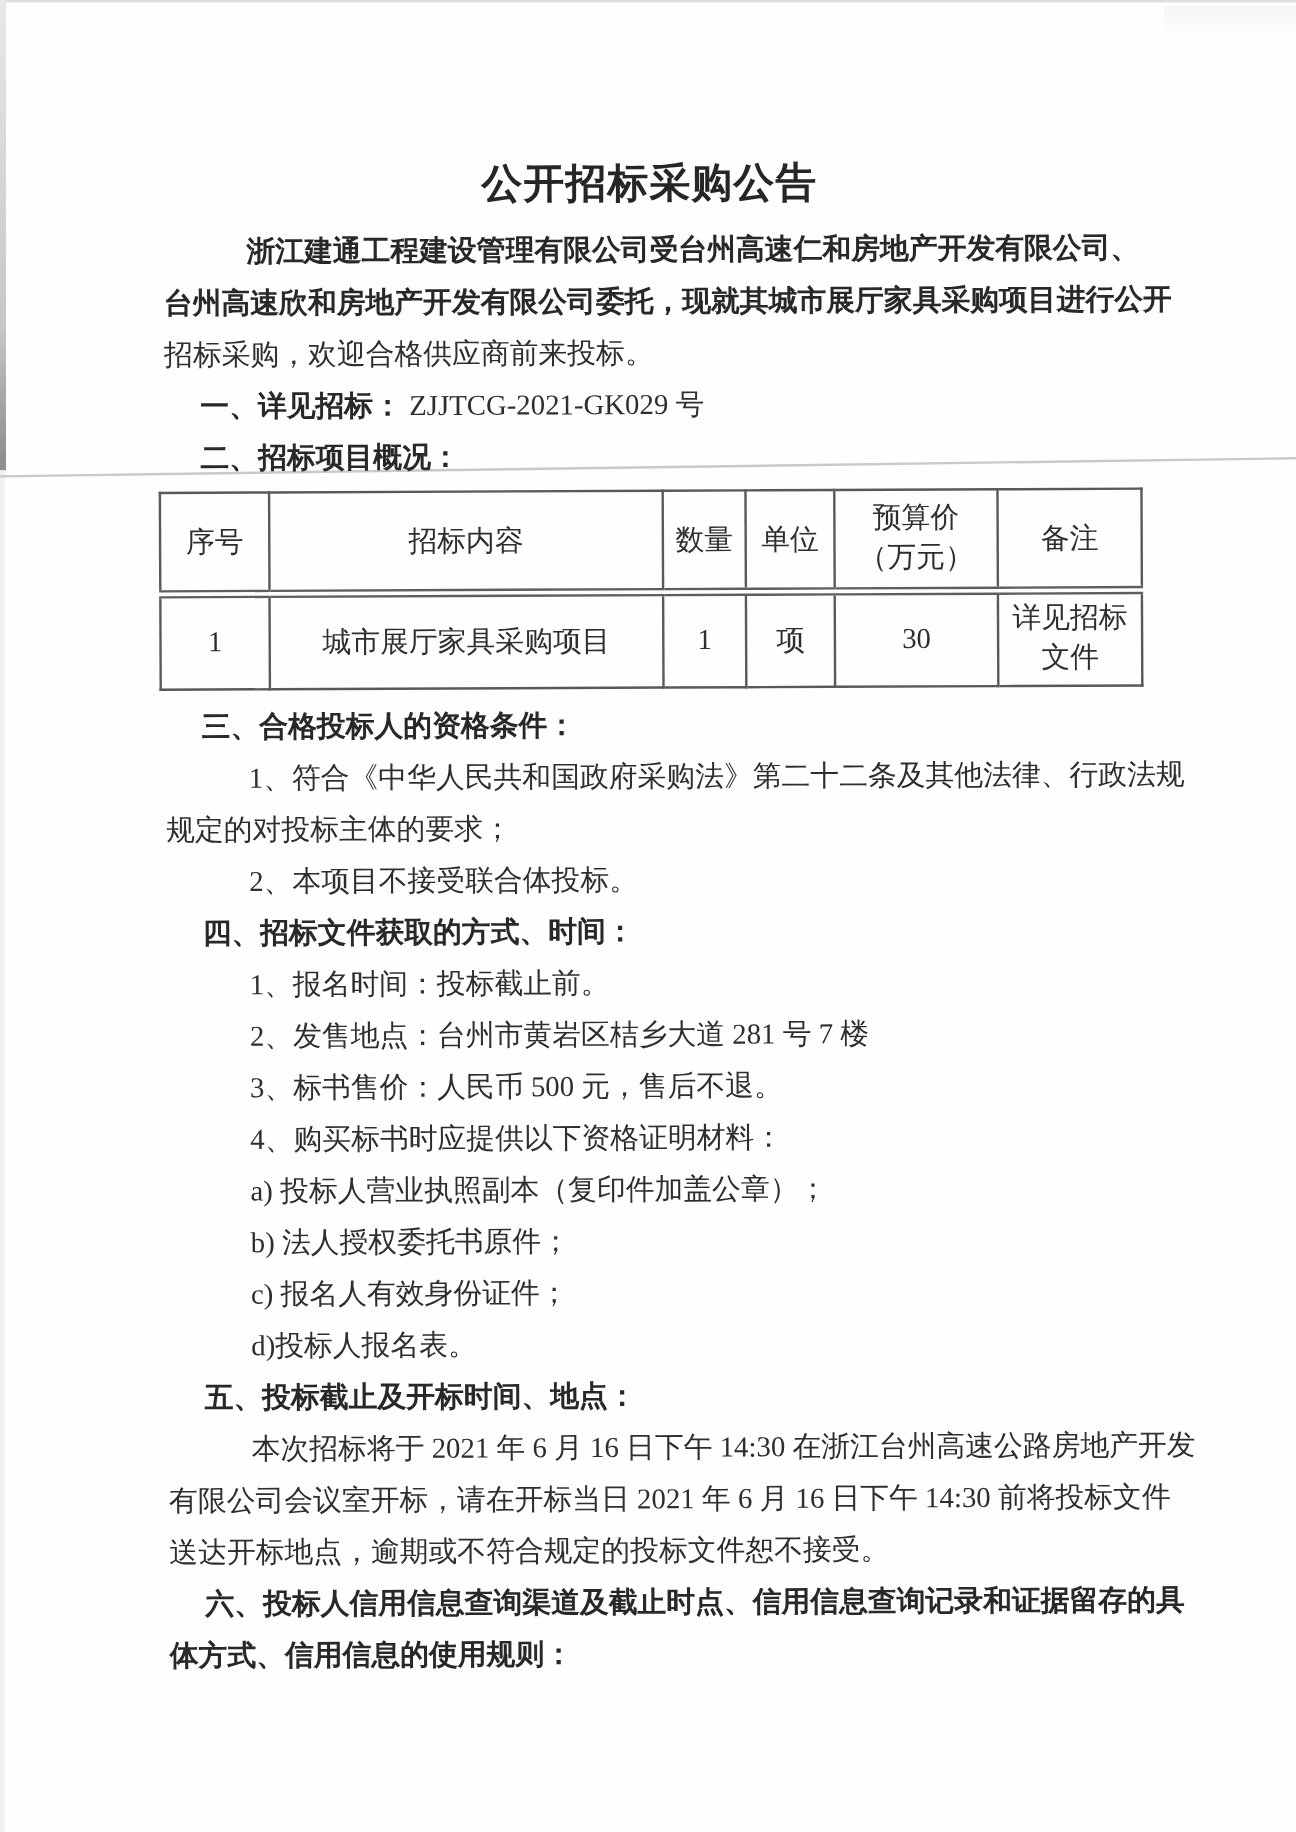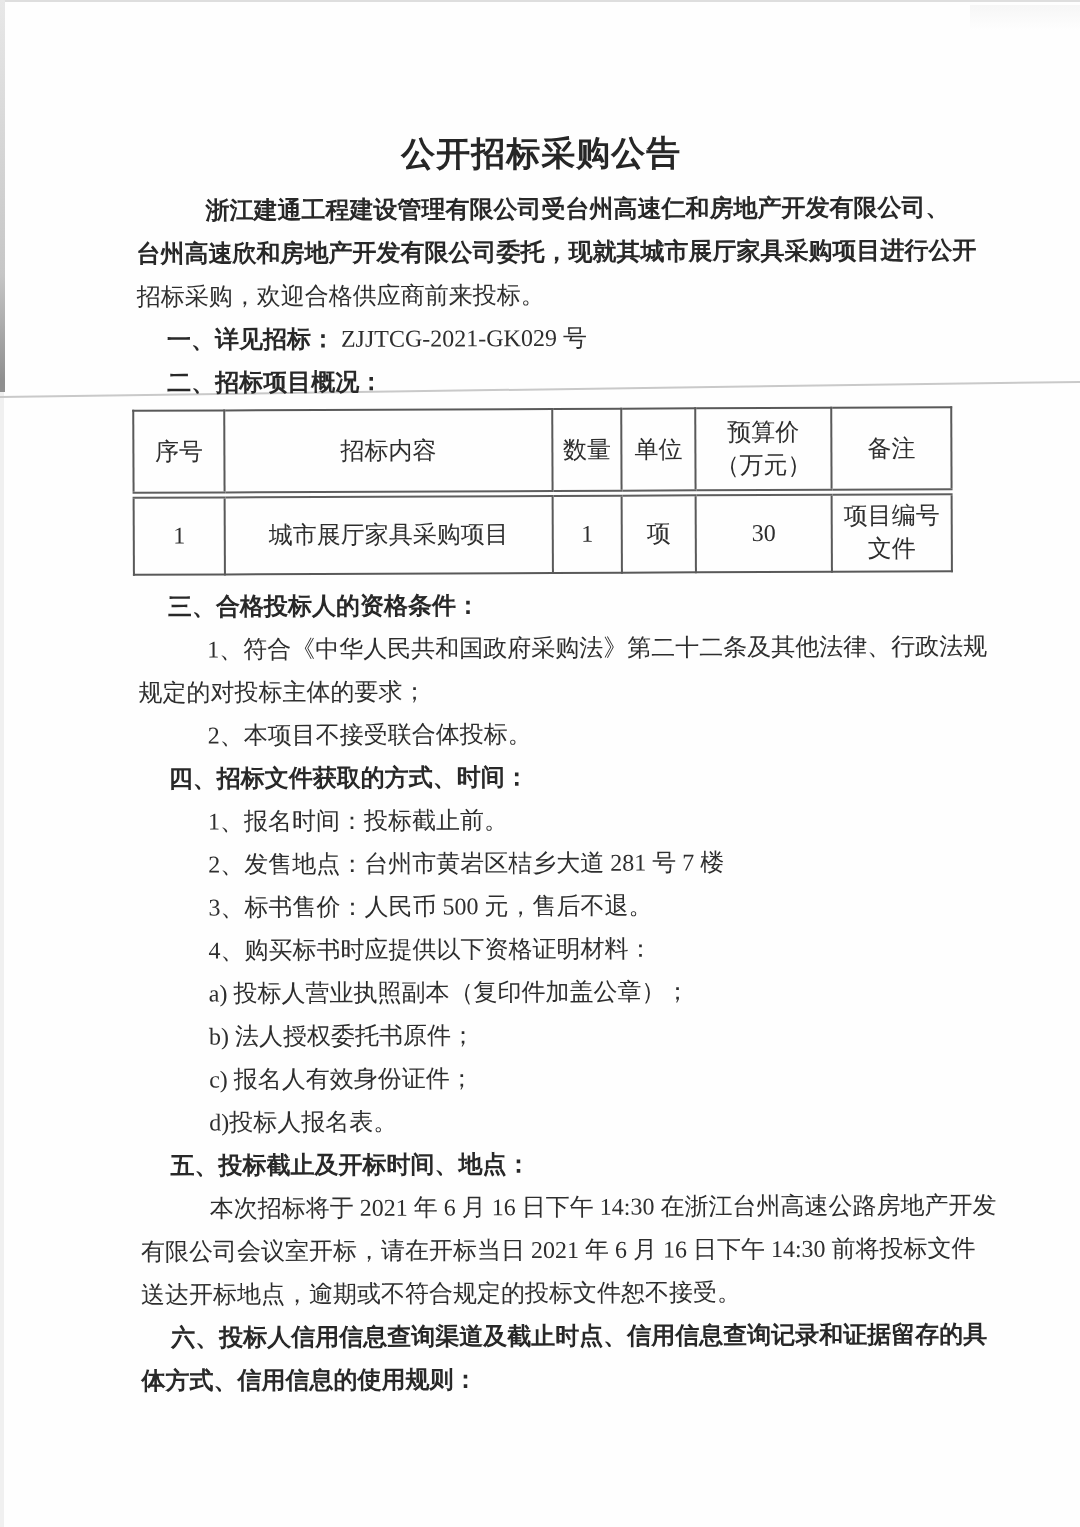--- a/index.html
+++ b/index.html
@@ -100,21 +100,21 @@
         </tr>
       </thead>
       <tbody>
         <tr>
           <td>1</td>
           <td>城市展厅家具采购项目</td>
           <td>1</td>
           <td>项</td>
           <td>30</td>
           <td>
-            <div class="cell-line">项目编号</div>
+            <div class="cell-line">详见招标</div>
             <div class="cell-line">文件</div>
           </td>
         </tr>
       </tbody>
     </table>
 
     <div class="line b hind">三、合格投标人的资格条件：</div>
     <div class="line ind">1、符合《中华人民共和国政府采购法》第二十二条及其他法律、行政法规</div>
     <div class="line">规定的对投标主体的要求；</div>
     <div class="line ind">2、本项目不接受联合体投标。</div>

